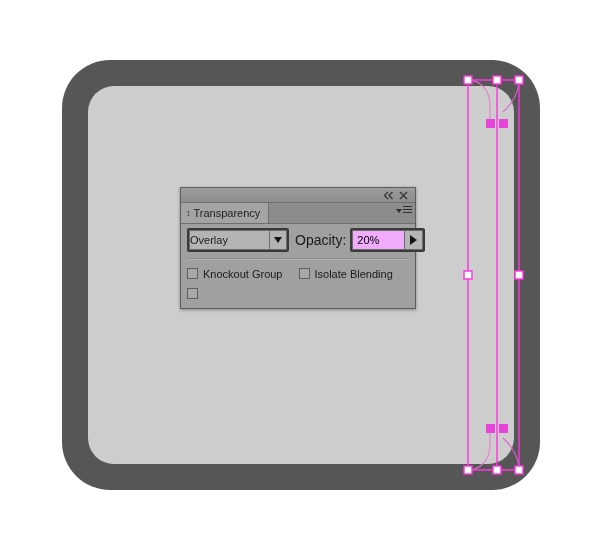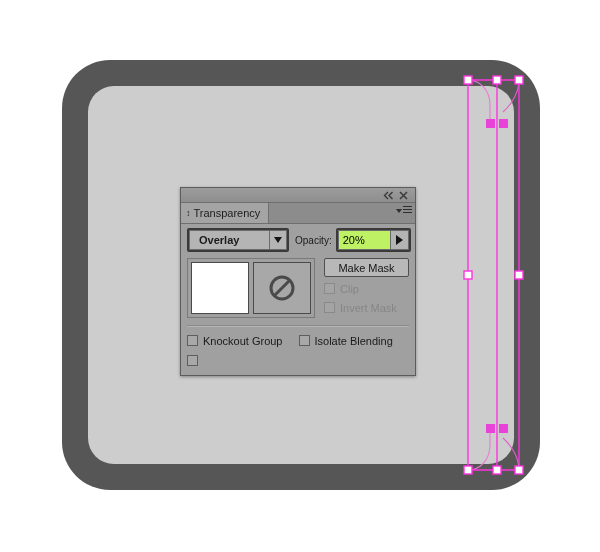--- a/index.html
+++ b/index.html
@@ -162,59 +162,58 @@
     height: 20px;
     background: #b4b4b4;
     border: 1px solid #6b6b6b;
     display: flex;
     align-items: center;
     box-sizing: border-box;
     position: relative;
   }
   .blend-select .value {
     flex: 1;
-    padding-left: 9px;
+    padding-left: 0;
     font-size: 11px;
     color: #1a1a1a;
     white-space: nowrap;
     overflow: hidden;
-    font-weight: bold;
   }
   .select-arrow-box {
     width: 17px;
     height: 100%;
     border-left: 1px solid #6b6b6b;
     background: #b4b4b4;
     display: flex;
     align-items: center;
     justify-content: center;
     box-sizing: border-box;
   }
   .tri-down {
     width: 0; height: 0;
     border-left: 4px solid transparent;
     border-right: 4px solid transparent;
     border-top: 6px solid #141414;
   }
   .opacity-label {
     margin: 0 4px 0 6px;
-    font-size: 10px;
+    font-size: 14px;
     color: #1a1a1a;
     white-space: nowrap;
   }
   .opacity-field-wrap {
     display: flex;
     align-items: center;
     height: 20px;
     box-sizing: border-box;
   }
   .opacity-input {
     width: 52px;
     height: 20px;
-    background: #bef264;
+    background: #f0abfc;
     border: 1px solid #6b6b6b;
     border-right: none;
     display: flex;
     align-items: center;
     padding-left: 4px;
     font-size: 11px;
     color: #000;
     box-sizing: border-box;
   }
   .opacity-stepper {
@@ -410,43 +409,20 @@
       <div class="highlight-box">
         <div class="opacity-field-wrap">
           <div class="opacity-input">20%</div>
           <div class="opacity-stepper">
             <span class="tri-right"></span>
           </div>
         </div>
       </div>
     </div>
 
-    <div class="row-thumbs">
-      <div class="thumb-group">
-        <div class="thumb thumb-art"></div>
-        <div class="thumb thumb-mask">
-          <svg width="28" height="28" viewBox="0 0 28 28">
-            <circle cx="14" cy="14" r="11" fill="none" stroke="#4a4a4a" stroke-width="3"></circle>
-            <line x1="6.5" y1="21.5" x2="21.5" y2="6.5" stroke="#4a4a4a" stroke-width="3"></line>
-          </svg>
-        </div>
-      </div>
-
-      <div class="mask-controls">
-        <div class="btn-make-mask">Make Mask</div>
-        <div class="cbrow disabled">
-          <span class="cbox"></span>
-          <span>Clip</span>
-        </div>
-        <div class="cbrow disabled">
-          <span class="cbox"></span>
-          <span>Invert Mask</span>
-        </div>
-      </div>
-    </div>
 
     <div class="panel-sep"></div>
 
     <div class="bottom-rows">
       <div class="bottom-line">
         <div class="cbrow">
           <span class="cbox"></span>
           <span>Knockout Group</span>
         </div>
         <div class="cbrow">

